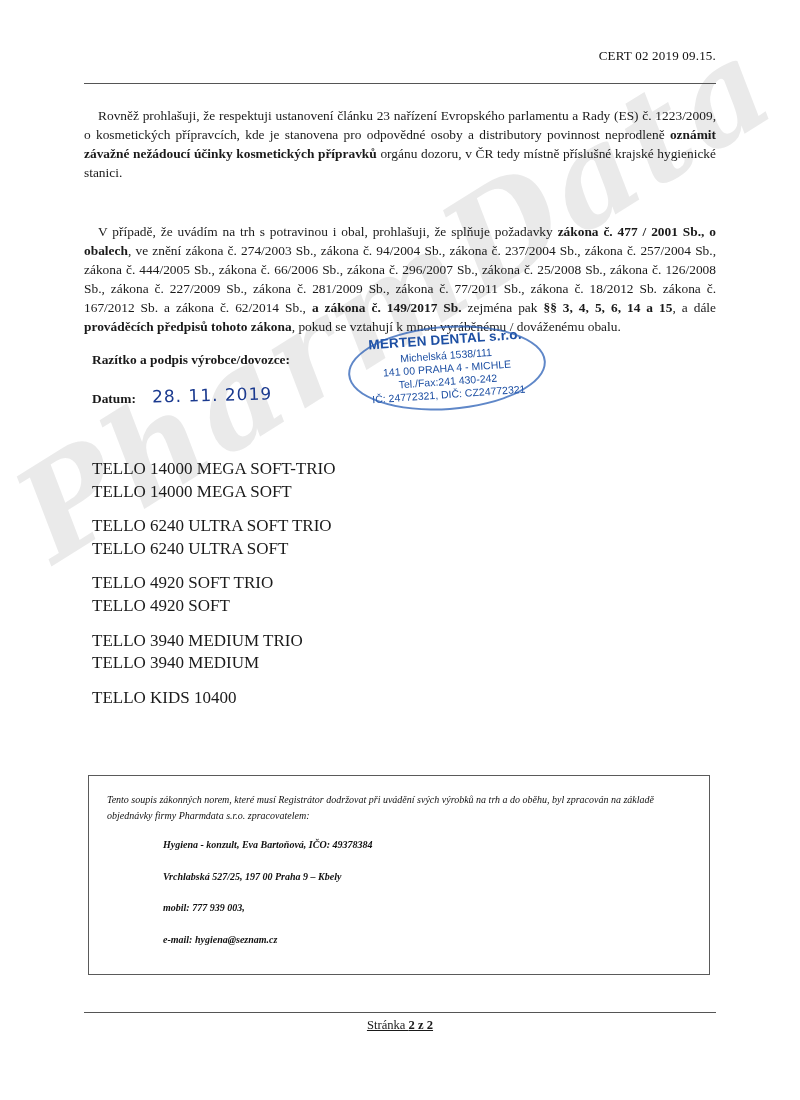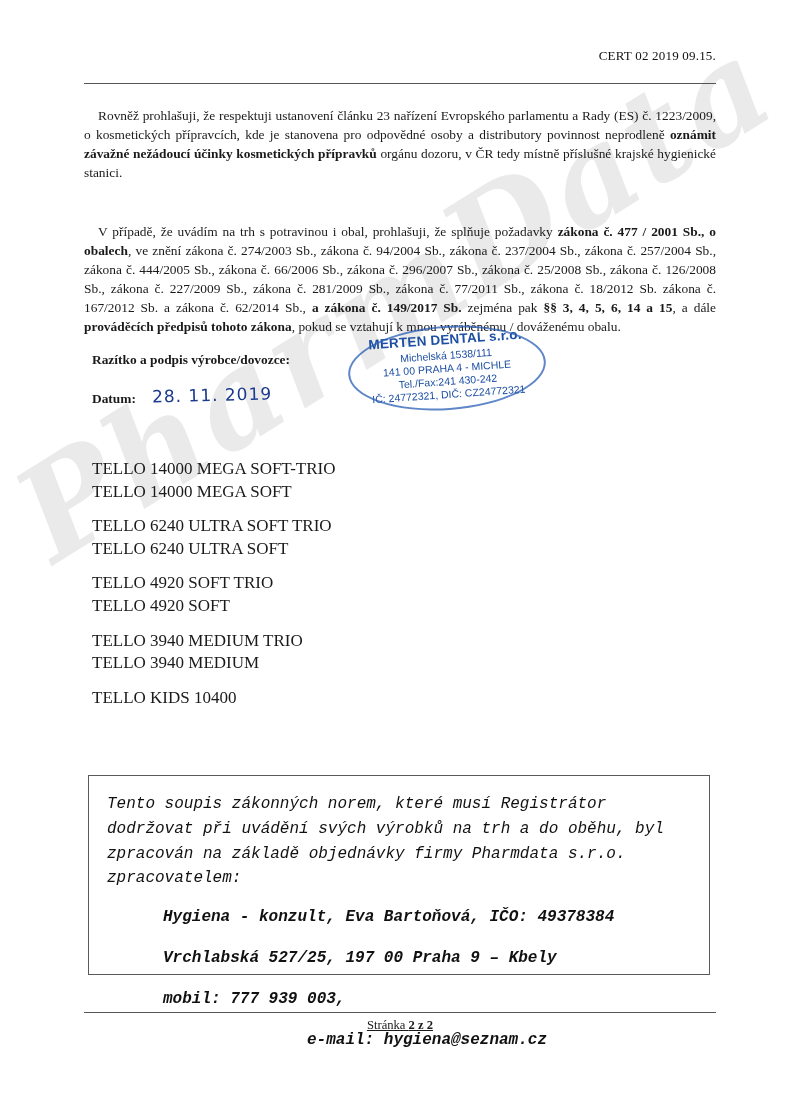--- a/index.html
+++ b/index.html
@@ -136,33 +136,33 @@
   
   .note-box {
     position: absolute;
     left: 88px;
     top: 775px;
     width: 622px;
     height: 200px;
     border: 1px solid #5a5a5a;
     box-sizing: border-box;
     padding: 16px 18px 10px 18px;
-    font-family: Liberation Mono, monospace;
+    font-family: Liberation Serif, serif;
     font-style: italic;
-    font-size: 16px;
+    font-size: 10px;
     line-height: 1.55;
     color: #111;
   }
   .note-intro { margin: 0 0 14px 0; }
   .note-item {
     margin: 0 0 16px 0;
     padding-left: 56px;
     font-weight: bold;
   }
-  .note-item.last { margin-bottom: 8px; text-align: center; }
+  .note-item.last { margin-bottom: 8px; }
 
   
   .rule-bottom {
     position: absolute;
     left: 84px;
     right: 84px;
     top: 1012px;
     border-top: 1px solid #555;
     height: 0;
   }

